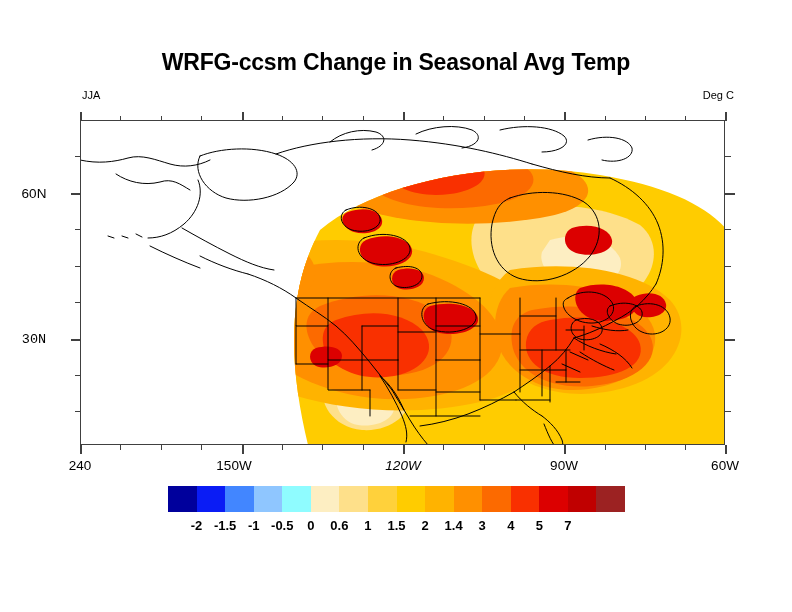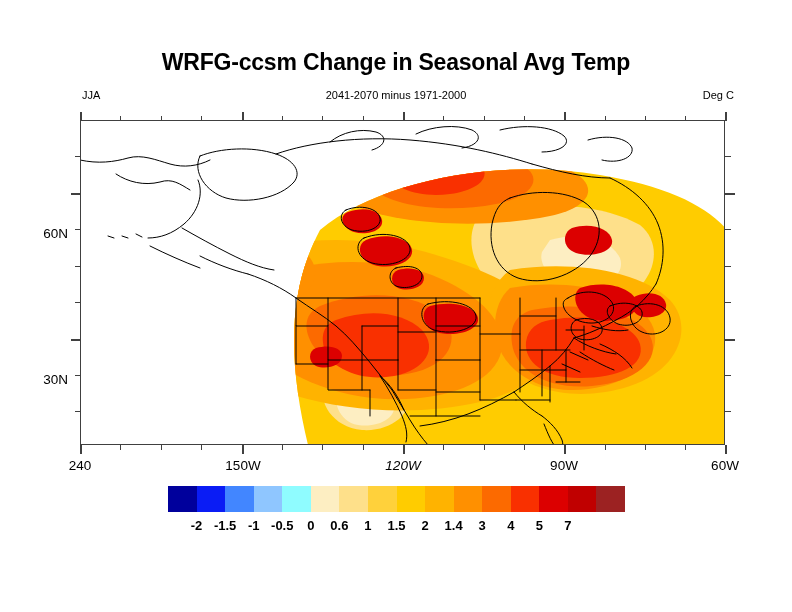--- a/index.html
+++ b/index.html
@@ -86,25 +86,24 @@
     top: 458px;
     font-size: 13.5px;
     text-align: center;
     transform: translateX(-50%);
     white-space: nowrap;
   }
   .ylabel {
     position: absolute;
     left: 0;
     width: 68px;
-    text-align: right;
+    text-align: center;
     font-size: 13.5px;
     transform: translateY(-50%);
     white-space: nowrap;
-    margin-top: 40px;
   }
   #colorbar {
     position: absolute;
     left: 168px;
     top: 486px;
     height: 26px;
     width: 457px;
     display: flex;
   }
   #colorbar .cell {
@@ -120,21 +119,20 @@
     transform: translateX(-50%);
     white-space: nowrap;
   }
 </style>
 </head>
 <body>
 
 <div id="figure">
 
   <div class="title">WRFG-ccsm Change in Seasonal Avg Temp</div>
-  <div class="subtitle">2041-2070 minus 1971-2000</div>
   <div class="corner-left">JJA</div>
   <div class="corner-right">Deg C</div>
 
   <div id="map-area">
     <svg id="map-svg" viewBox="0 0 645 325" preserveAspectRatio="none">
       <defs>
         <clipPath id="domainClip">
           <path d="M 228,325 C 210,250 205,175 240,110 C 300,60 420,38 520,55
                    C 600,68 645,95 660,130 L 660,325 Z"></path>
         </clipPath>
@@ -379,28 +377,28 @@
       <div class="tick" style="left: 75px; top: 375px; width: 6px; height: 1.2px;"></div>
       <div class="tick" style="left: 725px; top: 375px; width: 6px; height: 1.2px;"></div>
       <div class="tick" style="left: 75px; top: 411px; width: 6px; height: 1.2px;"></div>
       <div class="tick" style="left: 725px; top: 411px; width: 6px; height: 1.2px;"></div>
       <div class="tick" style="left: 75px; top: 156px; width: 6px; height: 1.2px;"></div>
       <div class="tick" style="left: 725px; top: 156px; width: 6px; height: 1.2px;"></div>
     </div>
 
   <div id="xlabels">
       <div class="xlabel" style="left: 80px;">240</div>
-      <div class="xlabel" style="left: 243px;">150W</div>
+      <div class="xlabel" style="left: 234px;">150W</div>
       <div class="xlabel" style="left: 403px; font-style: italic;">120W</div>
       <div class="xlabel" style="left: 564px;">90W</div>
       <div class="xlabel" style="left: 725px;">60W</div>
     </div>
   <div id="ylabels">
       <div class="ylabel" style="top: 193px;">60N</div>
-      <div class="ylabel" style="top: 339px;">30N</div>
+      <div class="ylabel" style="top: 339px; font-family: Liberation Mono, monospace;">30N</div>
     </div>
 
   <div id="colorbar">
       <div class="cell" style="background: rgb(0, 0, 156);"></div>
       <div class="cell" style="background: rgb(10, 28, 245);"></div>
       <div class="cell" style="background: rgb(66, 134, 255);"></div>
       <div class="cell" style="background: rgb(143, 198, 255);"></div>
       <div class="cell" style="background: rgb(143, 252, 255);"></div>
       <div class="cell" style="background: rgb(253, 238, 194);"></div>
       <div class="cell" style="background: rgb(254, 224, 138);"></div>

